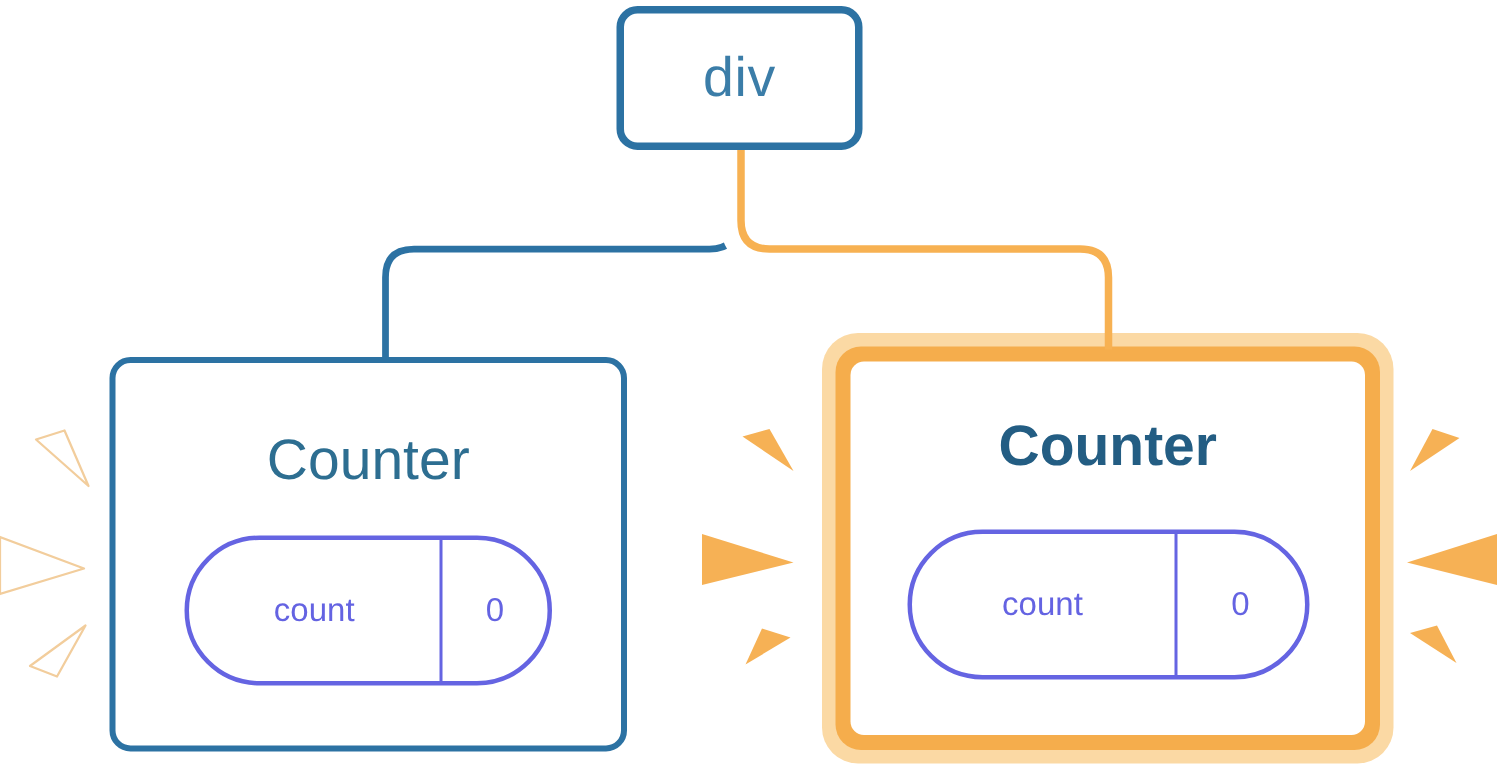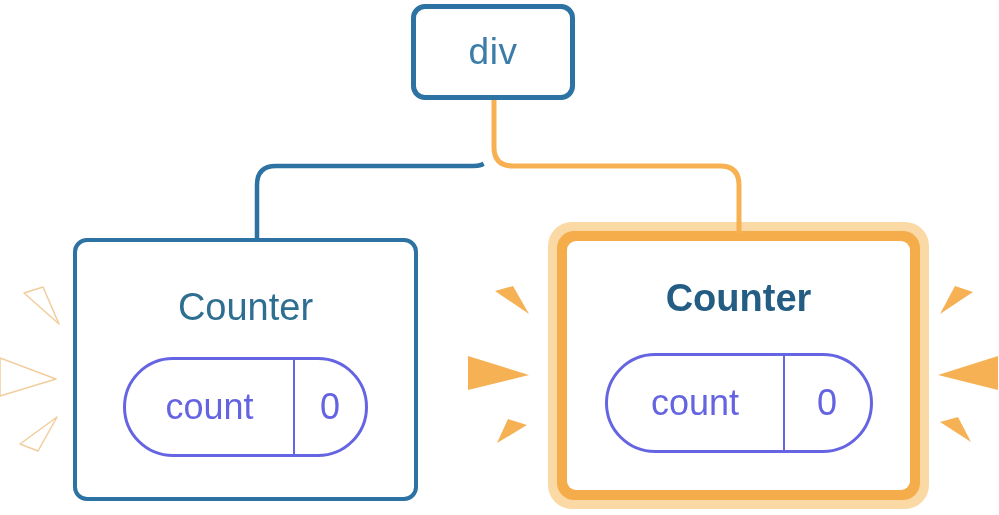--- a/index.html
+++ b/index.html
@@ -94,21 +94,21 @@
   
   .state-pill {
     box-sizing: border-box;
     height: 100px;
     border: 3px solid #6564E2;
     border-radius: 52px;
     background: #ffffff;
     display: flex;
     align-items: stretch;
     color: #6463E2;
-    font-size: 36px;
+    font-size: 22px;
   }
   .pill-left-margin  { margin-top: 31px; width: 245px; }
   .pill-right-margin { margin-top: 36px; width: 268px; }
   .state-pill .pill-key-cell {
     flex: none;
     display: flex;
     align-items: center;
     justify-content: center;
     border-right: 2.5px solid #6564E2;
   }

